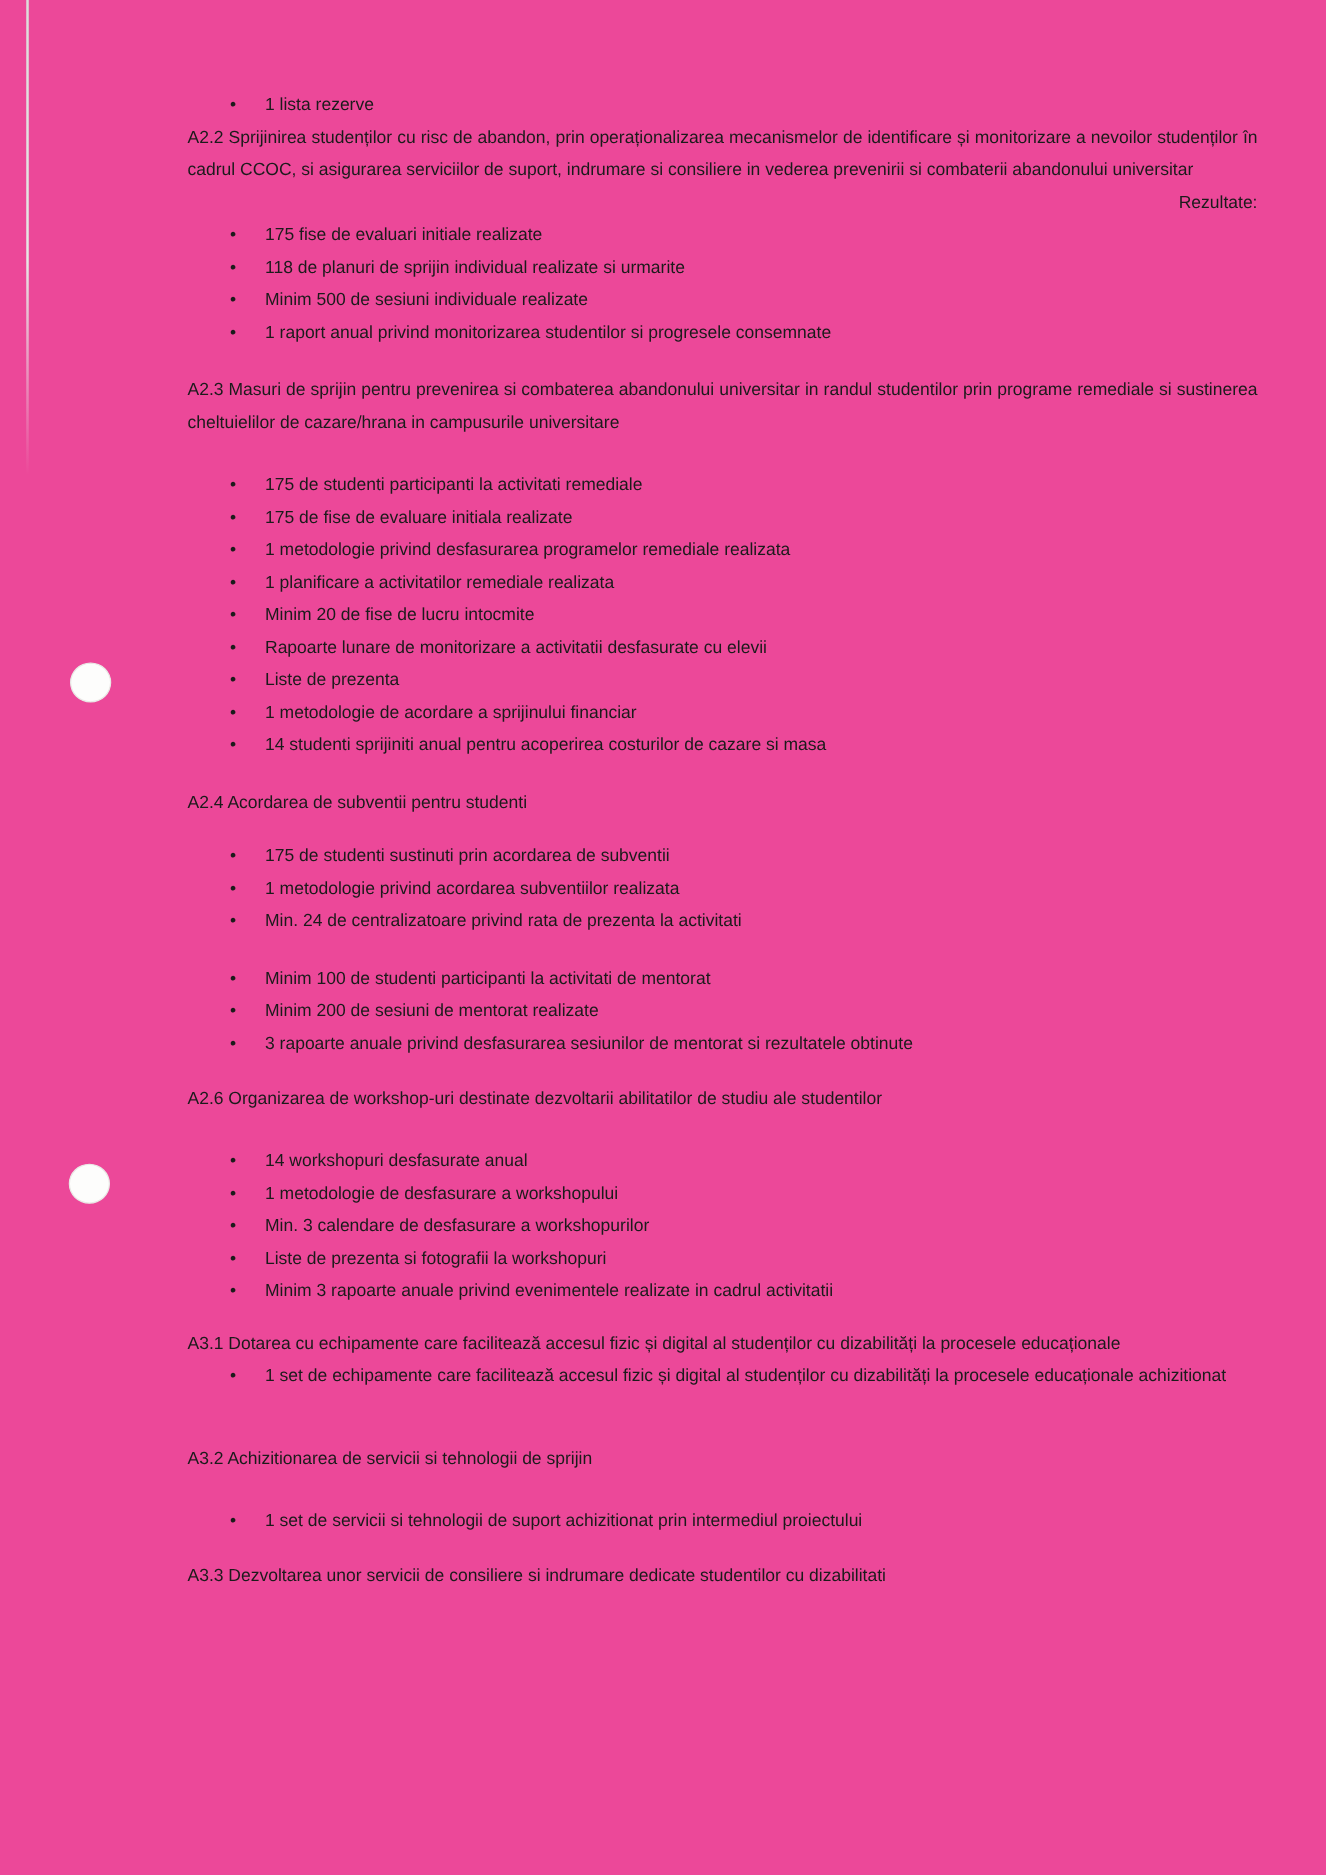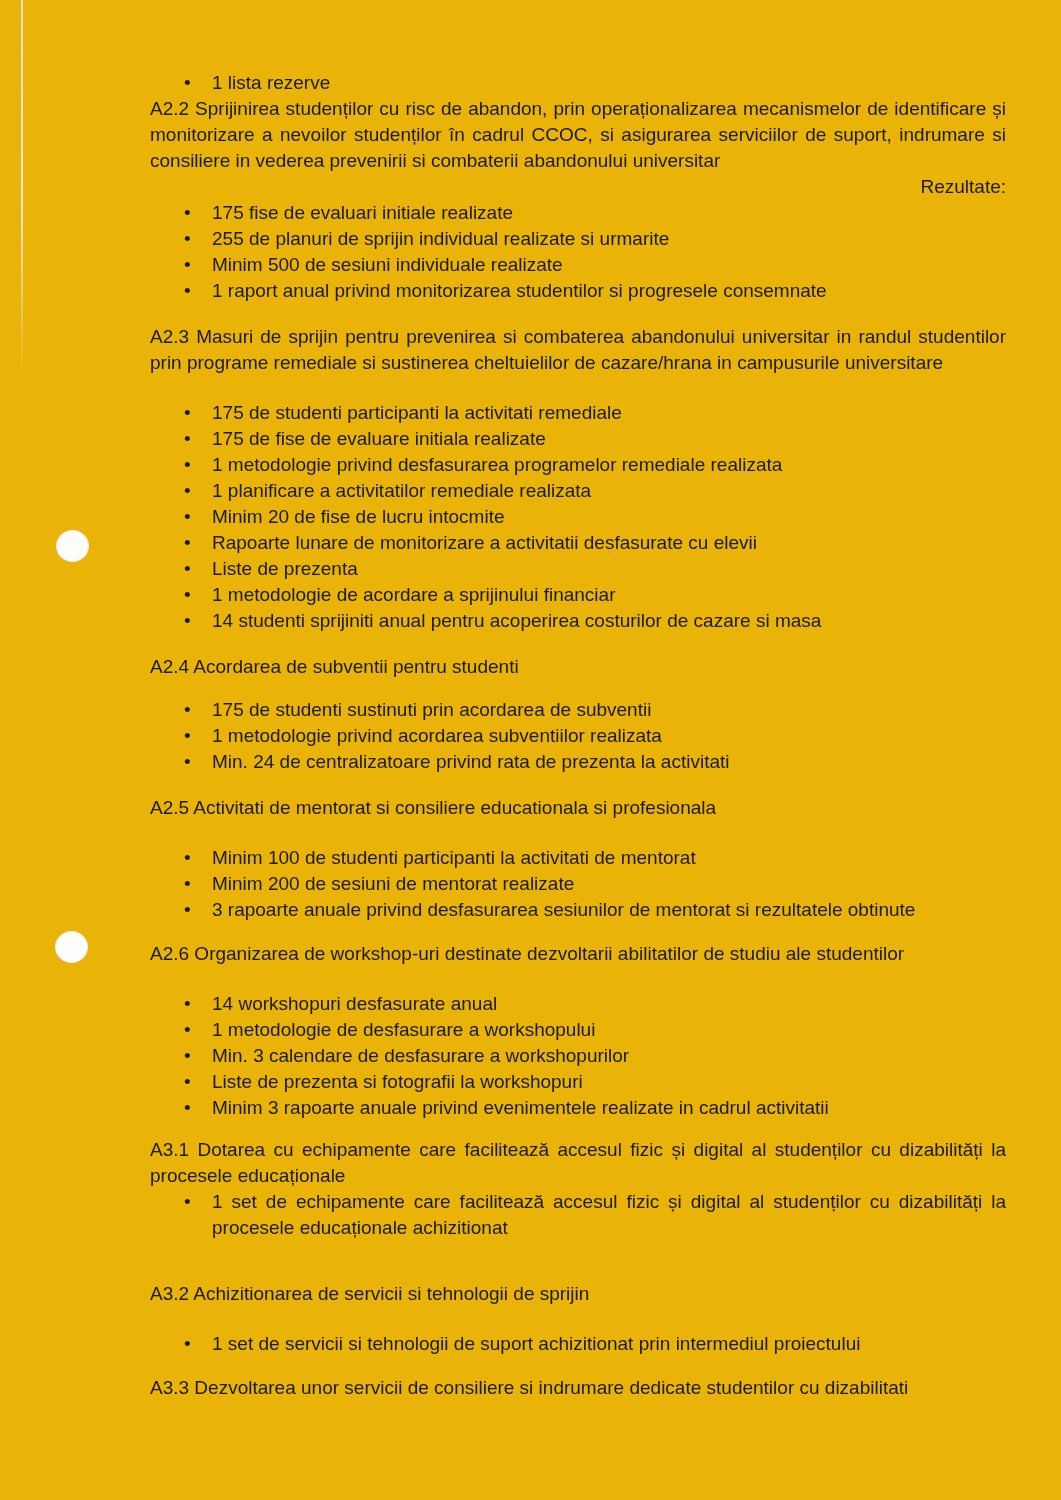--- a/index.html
+++ b/index.html
@@ -1,24 +1,24 @@
 <!DOCTYPE html>
 <html><head>
 <meta charset="utf-8">
 <style>
   html, body { margin: 0; padding: 0; background: #ffffff; }
   .page {
     position: relative;
     width: 1061px;
     height: 1500px;
-    background: #eab308;
+    background: #ec4899;
     overflow: hidden;
     font-family: "Liberation Sans", sans-serif;
     color: #1b1b1b;
-    font-size: 19px;
+    font-size: 14px;
     line-height: 26px;
   }
   
   .edge-line {
     position: absolute;
     left: 21px; top: 0;
     width: 2px; height: 380px;
     background: linear-gradient(to bottom, #dcdcda 0%, #e6e6e4 55%, rgba(230,230,228,0) 100%);
   }
   
@@ -88,21 +88,21 @@
 
     <ul class="bullets intro-list">
       <li>1 lista rezerve</li>
     </ul>
 
     <section class="sec-a22">
       <p class="heading">A2.2 Sprijinirea studenților cu risc de abandon, prin operaționalizarea mecanismelor de identificare și monitorizare a nevoilor studenților în cadrul CCOC, si asigurarea serviciilor de suport, indrumare si consiliere in vederea prevenirii si combaterii abandonului universitar</p>
       <p class="plain">Rezultate:</p>
       <ul class="bullets">
         <li>175 fise de evaluari initiale realizate</li>
-        <li>255 de planuri de sprijin individual realizate si urmarite</li>
+        <li>118 de planuri de sprijin individual realizate si urmarite</li>
         <li>Minim 500 de sesiuni individuale realizate</li>
         <li>1 raport anual privind monitorizarea studentilor si progresele consemnate</li>
       </ul>
     </section>
 
     <section class="sec-a23">
       <p class="heading">A2.3 Masuri de sprijin pentru prevenirea si combaterea abandonului universitar in randul studentilor prin programe remediale si sustinerea cheltuielilor de cazare/hrana in campusurile universitare</p>
       <ul class="bullets">
         <li>175 de studenti participanti la activitati remediale</li>
         <li>175 de fise de evaluare initiala realizate</li>
@@ -119,21 +119,20 @@
     <section class="sec-a24">
       <p class="heading">A2.4 Acordarea de subventii pentru studenti</p>
       <ul class="bullets">
         <li>175 de studenti sustinuti prin acordarea de subventii</li>
         <li>1 metodologie privind acordarea subventiilor realizata</li>
         <li>Min. 24 de centralizatoare privind rata de prezenta la activitati</li>
       </ul>
     </section>
 
     <section class="sec-a25">
-      <p class="heading">A2.5 Activitati de mentorat si consiliere educationala si profesionala</p>
       <ul class="bullets">
         <li>Minim 100 de studenti participanti la activitati de mentorat</li>
         <li>Minim 200 de sesiuni de mentorat realizate</li>
         <li>3 rapoarte anuale privind desfasurarea sesiunilor de mentorat si rezultatele obtinute</li>
       </ul>
     </section>
 
     <section class="sec-a26">
       <p class="heading">A2.6 Organizarea de workshop-uri destinate dezvoltarii abilitatilor de studiu ale studentilor</p>
       <ul class="bullets">

